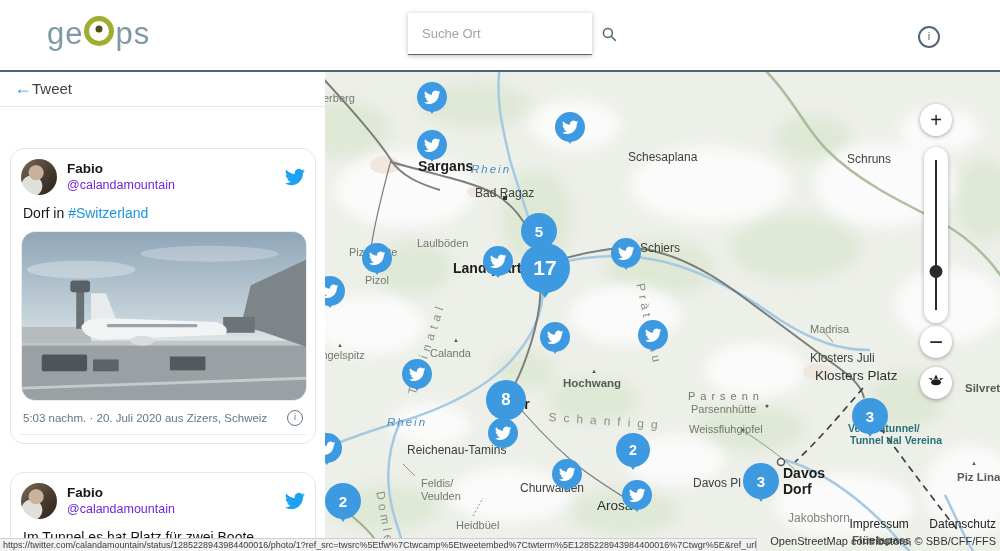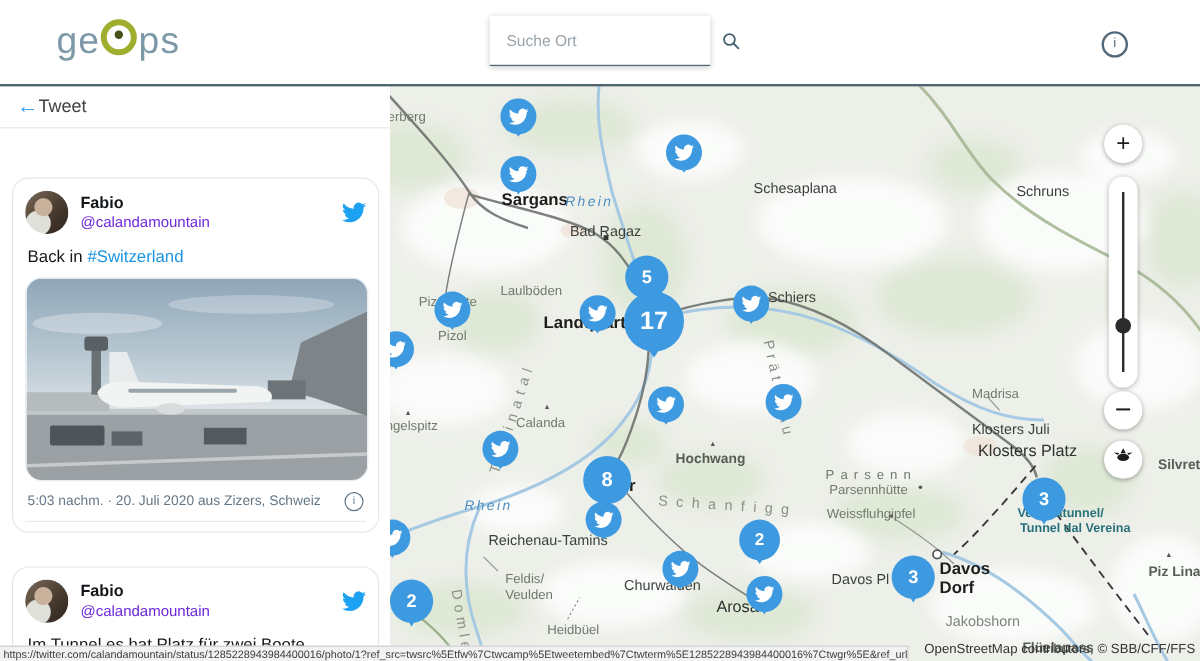--- a/index.html
+++ b/index.html
@@ -134,21 +134,21 @@
         <div class="tc-head">
           <div class="avatar"></div>
           <div class="tc-names">
             <div class="tc-name">Fabio</div>
             <div class="tc-handle">@calandamountain</div>
           </div>
           <span class="tc-bird"><svg viewBox="0 0 24 24" fill="#1da1f2">
               <path d="M23.95 4.57a10 10 0 01-2.82.77 4.96 4.96 0 002.16-2.72 9.9 9.9 0 01-3.12 1.19 4.92 4.92 0 00-8.38 4.48A13.94 13.94 0 011.64 3.16a4.92 4.92 0 001.52 6.57 4.9 4.9 0 01-2.23-.61v.06a4.92 4.92 0 003.95 4.83 4.96 4.96 0 01-2.22.08 4.93 4.93 0 004.6 3.42A9.87 9.87 0 010 19.54a13.94 13.94 0 007.55 2.21c9.06 0 14.01-7.5 14.01-14.01 0-.21 0-.42-.02-.63a10.02 10.02 0 002.41-2.54z"></path>
             </svg></span>
         </div>
-        <div class="tc-text"><span>Back in </span><a class="tc-link">#Switzerland</a></div>
+        <div class="tc-text"><span>Dorf in </span><a class="tc-link">#Switzerland</a></div>
         <div class="tc-img">
           <svg viewBox="0 0 288 170" preserveAspectRatio="none">
             <defs>
               <linearGradient id="sky" x1="0" y1="0" x2="0" y2="1">
                 <stop offset="0" stop-color="#8fa6b8"></stop>
                 <stop offset=".5" stop-color="#c5d2da"></stop>
                 <stop offset=".68" stop-color="#e3e7e9"></stop>
               </linearGradient>
             </defs>
             <rect width="288" height="170" fill="url(#sky)"></rect>
@@ -478,17 +478,21 @@
   </div>
   <button class="ctl-btn zoom-out">−</button>
   <button class="ctl-btn fly-btn">
     <span><svg viewBox="0 0 24 24" fill="#1d1d1d">
           <ellipse cx="12" cy="13.5" rx="6.5" ry="4"></ellipse>
           <path d="M6 11 1.5 8l6 .8zM18 11l4.5-3-6 .8zM9 9l3-5.5L15 9z"></path>
         </svg></span>
   </button>
 
   <div class="map-attrib">
+    <div class="attrib-links">
+      <span>Impressum</span>
+      <span>Datenschutz</span>
+    </div>
     <div class="attrib-copy">OpenStreetMap contributors, © SBB/CFF/FFS</div>
   </div>
 </div>
 
 <div class="statusbar">https://twitter.com/calandamountain/status/1285228943984400016/photo/1?ref_src=twsrc%5Etfw%7Ctwcamp%5Etweetembed%7Ctwterm%5E1285228943984400016%7Ctwgr%5E&amp;ref_url=https%3A%2F%2Frailview.dev.geops.io%2F</div>
 
 </body></html>

